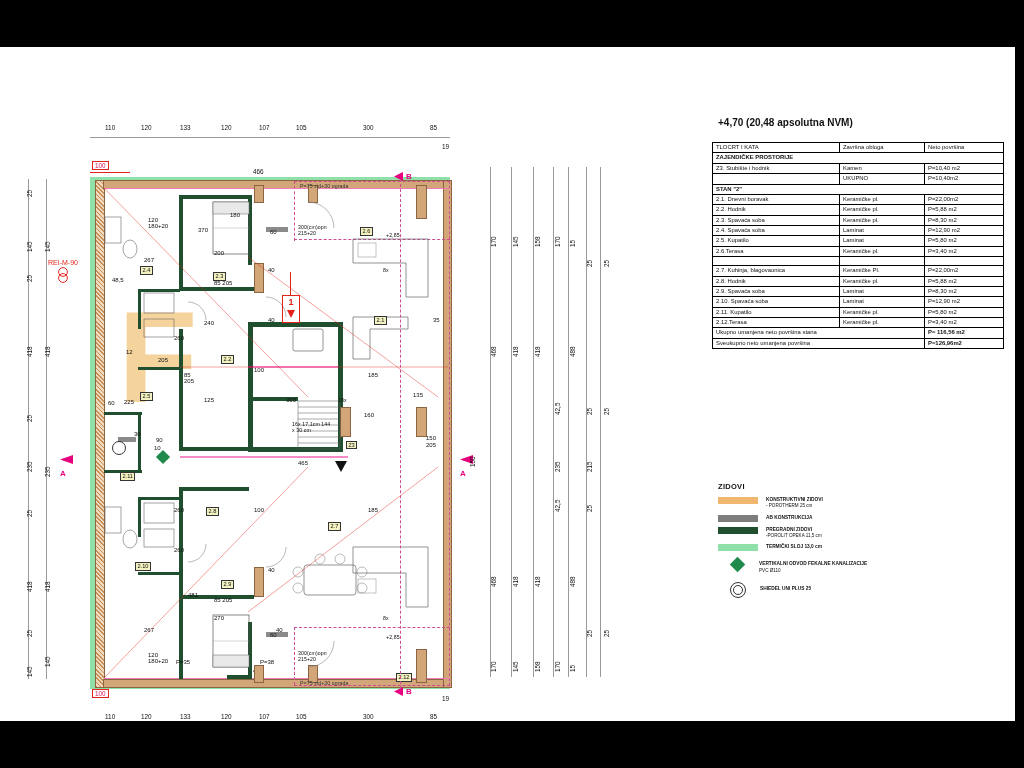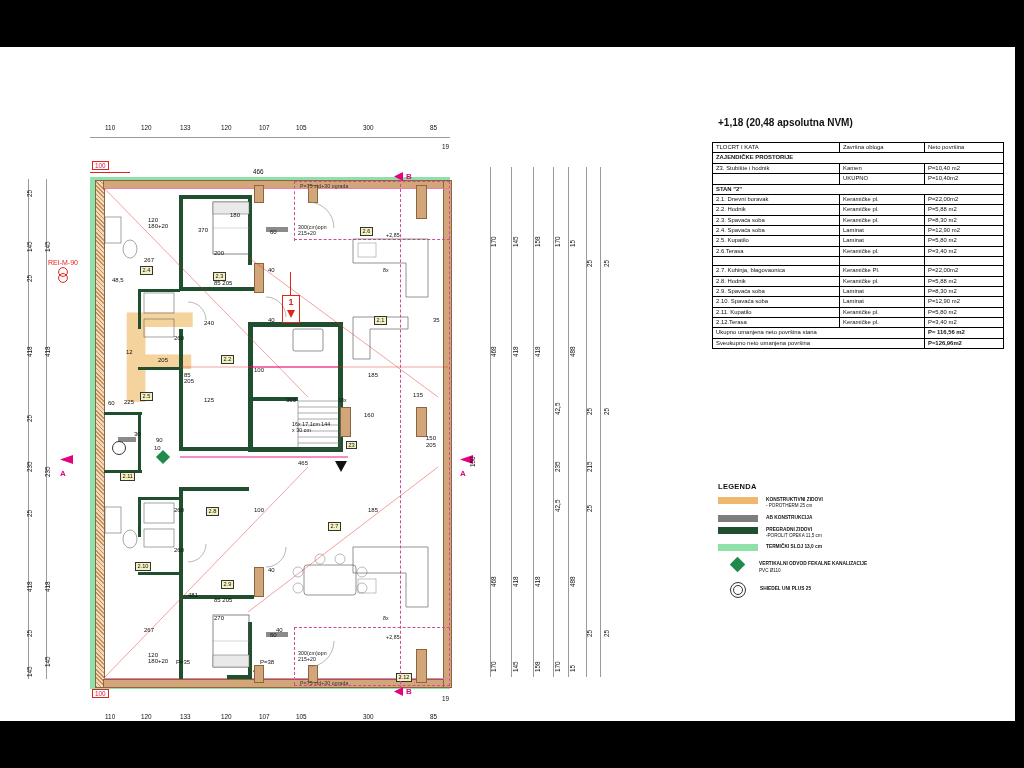--- a/index.html
+++ b/index.html
@@ -405,21 +405,21 @@
       <div class="abs dimv" style="left:504px;top:605px;">145</div>
       <div class="abs dimv" style="left:526px;top:605px;">158</div>
       <div class="abs dimv" style="left:546px;top:605px;">170</div>
       <div class="abs dimv" style="left:561px;top:605px;">15</div>
       <div class="abs dimv" style="left:578px;top:200px;">25</div>
       <div class="abs dimv" style="left:595px;top:200px;">25</div>
       <div class="abs dimv" style="left:578px;top:570px;">25</div>
       <div class="abs dimv" style="left:595px;top:570px;">25</div>
     </div>
 
-    <div id="hdrtitle">+1,18 (20,48 apsolutna NVM)</div>
+    <div id="hdrtitle">+4,70 (20,48 apsolutna NVM)</div>
 
     <div id="tblbox">
       <table class="t">
         <tbody>
             <tr class="hdr">
           <td style="width:120px;">TLOCRT I KATA</td>
           <td style="width:78px;">Završna obloga</td>
           <td>Neto površina</td>
         </tr>
         <tr>
@@ -510,21 +510,21 @@
         </tr>
         <tr>
           <td colspan="2">Sveukupno neto umanjena površina</td>
           <td class="bold">P=126,96m2</td>
         </tr>
       </tbody>
         </table>
     </div>
 
     <div id="legend">
-      <div class="ttl">LEGENDA</div>
+      <div class="ttl">ZIDOVI</div>
 
       <div class="lrow">
         <div class="sw" style="background:#f0b86e;"></div>
         <div class="ltxt">
           <b>KONSTRUKTIVNI ZIDOVI</b><br>
           <span>- POROTHERM 25 cm</span>
         </div>
       </div>
 
       <div class="lrow">

